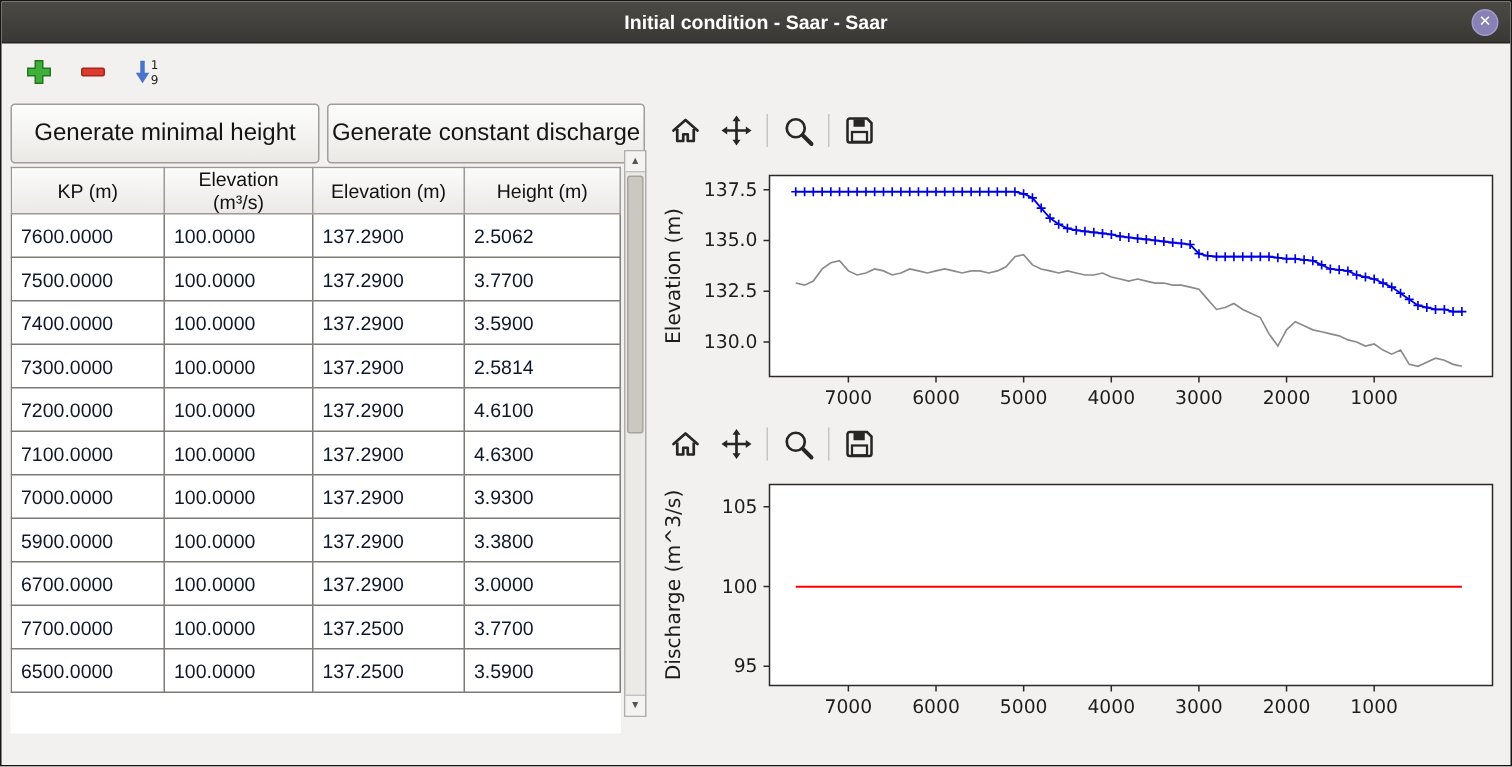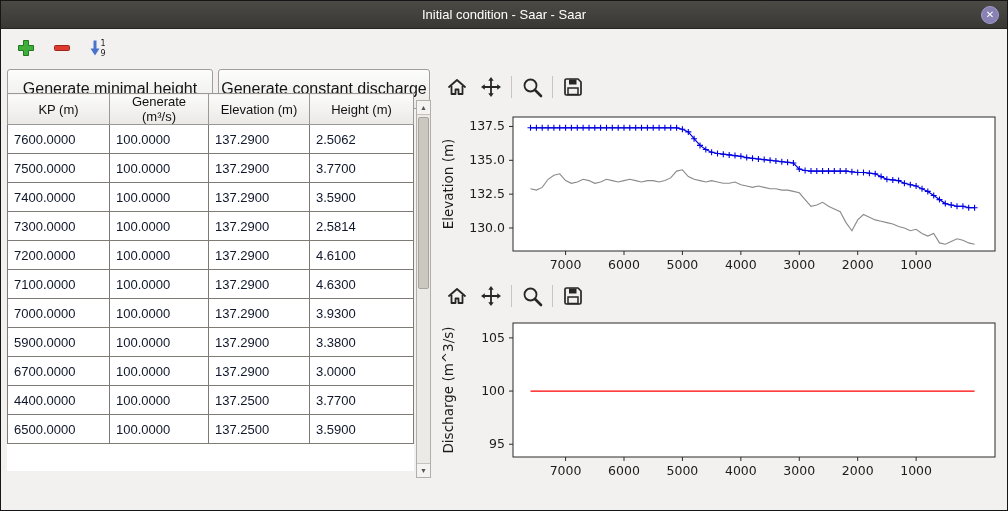--- a/index.html
+++ b/index.html
@@ -1,33 +1,33 @@
 <!DOCTYPE html>
 <html><head>
 <meta charset="utf-8">
 <style>
   * { margin:0; padding:0; box-sizing:border-box; }
   html,body { width:1008px; height:511px; font-family:"Liberation Sans",sans-serif; background:#d8d6d2; }
   .window { position:relative; width:1008px; height:511px; background:#f2f1ef; border:1px solid #161616; overflow:hidden; }
 
   .titlebar { position:relative; height:28px; background:linear-gradient(#4c4a45,#3a3834); border-bottom:1px solid #26241f; display:flex; align-items:center; justify-content:center; }
-  .titlebar .title { color:#ffffff; font-size:13px; font-weight:normal; }
+  .titlebar .title { color:#ffffff; font-size:13px; font-weight:bold; }
   .close-btn { position:absolute; right:8px; top:5px; width:18px; height:18px; border-radius:50%; background:#8781b4; border:1px solid #a19bce; color:#fff; font-size:10px; line-height:1; display:flex; align-items:center; justify-content:center; cursor:default; }
 
   .content { position:relative; height:481px; }
 
   .main-toolbar { position:absolute; left:12px; top:6px; display:flex; gap:10px; }
   .tool-btn { width:26px; height:26px; background:transparent; border:none; display:flex; align-items:center; justify-content:center; }
 
   .gen-buttons { position:absolute; left:6px; top:40px; display:flex; gap:5px; }
   .gen-buttons button { height:40px; font-size:16px; font-family:inherit; color:#141414; background:linear-gradient(#fdfdfc,#eae9e6); border:1px solid #a19d98; border-radius:3px; }
   #btn-min-height { width:206px; }
   #btn-const-discharge { width:212px; }
 
-  .table-wrap { position:absolute; left:6px; top:64px; width:407px; height:378px; overflow:hidden; background:#fff; }
+  .table-wrap { position:absolute; left:6px; top:82px; width:407px; height:378px; overflow:hidden; background:#fff; }
   table { border-collapse:collapse; table-layout:fixed; width:406px; font-size:13px; }
   th { font-weight:normal; background:linear-gradient(#fbfbfa,#ebe9e6); border:1px solid #9c9893; height:23px; padding:0 4px; text-align:center; color:#111; }
   td { background:#ffffff; border:1px solid #7e7b77; height:29px; padding:0 6px; text-align:left; color:#0f172a; }
   th:nth-child(1){width:102px;} th:nth-child(2){width:99px;} th:nth-child(3){width:101px;} th:nth-child(4){width:104px;}
 
   .scrollbar { position:absolute; left:415px; top:71px; width:15px; height:378px; background:#eceae7; border:1px solid #b2afaa; }
   .sb-btn { position:absolute; left:0; width:13px; height:14px; font-size:7px; color:#555; display:flex; align-items:center; justify-content:center; background:#f4f3f1; }
   .sb-btn.up { top:0; border-bottom:1px solid #c5c2bd; }
   .sb-btn.down { bottom:0; border-top:1px solid #c5c2bd; }
   .sb-thumb { position:absolute; left:1px; top:16px; width:11px; height:172px; background:#cbc7c1; border:1px solid #a8a49d; border-radius:2px; }
@@ -81,21 +81,21 @@
     <div class="gen-buttons">
       <button id="btn-min-height">Generate minimal height</button>
       <button id="btn-const-discharge">Generate constant discharge</button>
     </div>
 
     <div class="table-wrap">
       <table>
         <thead>
             <tr id="table-head-row">
               <th>KP (m)</th>
-              <th>Generate (m³/s)</th>
+              <th>Elevation (m³/s)</th>
               <th>Elevation (m)</th>
               <th>Height (m)</th>
             </tr>
           </thead>
         <tbody id="table-body">
             <tr>
               <td>7600.0000</td>
               <td>100.0000</td>
               <td>137.2900</td>
               <td>2.5062</td>
@@ -142,21 +142,21 @@
               <td>137.2900</td>
               <td>3.3800</td>
             </tr>
             <tr>
               <td>6700.0000</td>
               <td>100.0000</td>
               <td>137.2900</td>
               <td>3.0000</td>
             </tr>
             <tr>
-              <td>4400.0000</td>
+              <td>7700.0000</td>
               <td>100.0000</td>
               <td>137.2500</td>
               <td>3.7700</td>
             </tr>
             <tr>
               <td>6500.0000</td>
               <td>100.0000</td>
               <td>137.2500</td>
               <td>3.5900</td>
             </tr>

